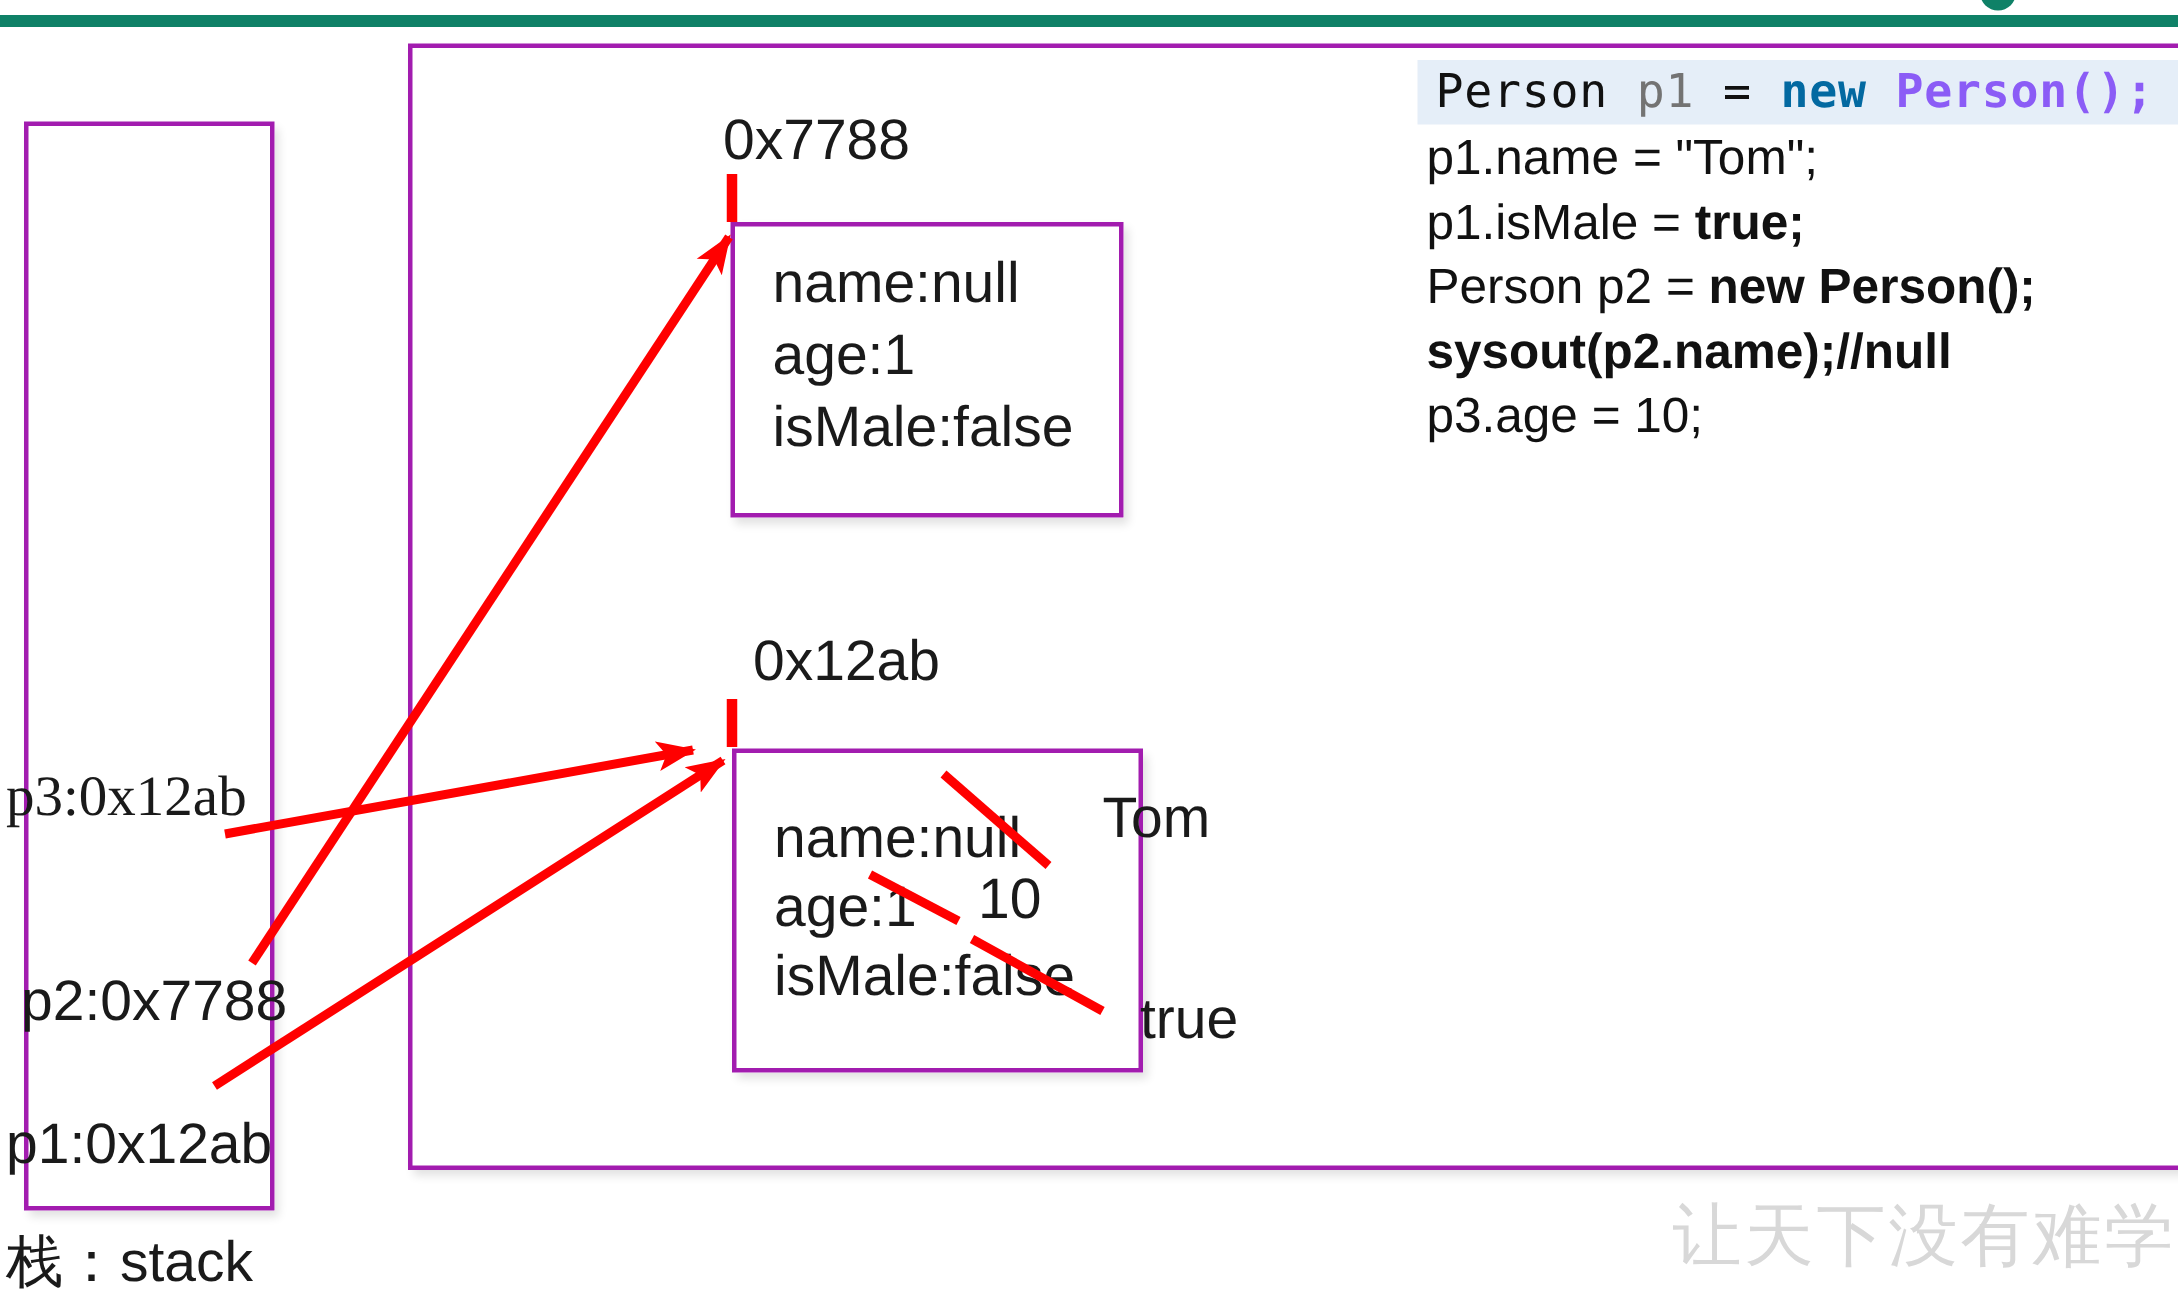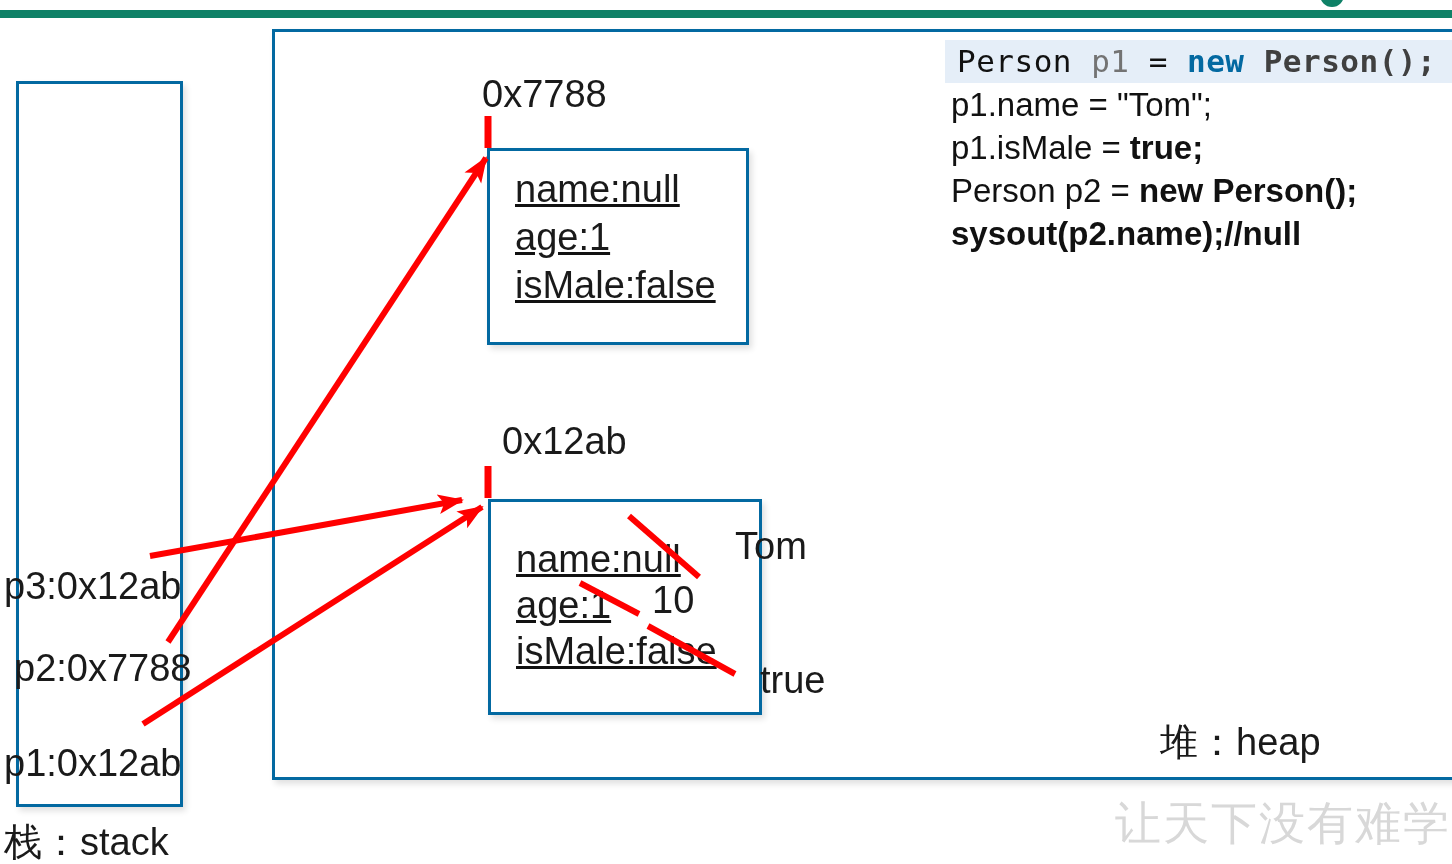--- a/index.html
+++ b/index.html
@@ -9,21 +9,21 @@
     background:#ffffff;
     overflow:hidden;
     font-family:"Liberation Sans",sans-serif;
     color:#111;
   }
   .abs{position:absolute;}
   
   #top-bar{left:0;top:10px;width:1452px;height:8px;background:#0F8167;}
   #logo-dot{left:1320px;top:-17px;width:24px;height:24px;border-radius:50%;background:#0F8167;}
   
-  .redbox{border:3px solid #0369a1;background:transparent;box-shadow:3px 4px 6px rgba(0,0,0,0.12);text-decoration:underline;}
+  .redbox{border:3px solid #a21caf;background:transparent;box-shadow:3px 4px 6px rgba(0,0,0,0.12);}
   #stack-box{left:16px;top:81px;width:161px;height:720px;}
   #heap-box{left:272px;top:29px;width:1195px;height:745px;}
   #obj1-box{left:487px;top:148px;width:256px;height:191px;}
   #obj2-box{left:488px;top:499px;width:268px;height:210px;}
   
   .lbl{font-size:38px;line-height:44px;white-space:nowrap;color:#1a1a1a;}
   .addr{font-size:38px;line-height:44px;white-space:nowrap;color:#1a1a1a;}
   .fields{font-size:38px;line-height:48px;white-space:nowrap;color:#1a1a1a;}
   #obj2-box .fields{line-height:46px;}
   .fields div{padding-left:25px;}
@@ -37,45 +37,44 @@
     padding-left:6px;
   }
   .code-line.mono{
     font-family:"DejaVu Sans Mono",monospace;
     font-size:31px;letter-spacing:0.5px;padding-left:12px;
   }
   .code-line.hl{background:#E5EEF8;}
   .tok-plain{color:#111;}
   .tok-var{color:#737373;}
   .tok-kw{color:#0369a1;font-weight:bold;}
-  .tok-boldplain{color:#404040;font-weight:bold;}
+  .tok-boldplain{color:#8b5cf6;font-weight:bold;}
   .tok-b{font-weight:bold;}
   
   #overlay{left:0;top:0;width:1452px;height:864px;pointer-events:none;}
   
   #watermark{
     left:1115px;top:793px;width:500px;
     font-family:"DejaVu Serif",cursive;
     font-size:46px;letter-spacing:2px;
     color:#D8D8D8;white-space:nowrap;
   }
 </style>
 </head>
 <body>
 
 <div id="slide">
 
   <div id="logo-dot" class="abs"></div>
   <div id="top-bar" class="abs"></div>
 
   <div id="heap-box" class="abs redbox"></div>
-  <div id="heap-label" class="abs lbl" style="left:1160px;top:720px;">堆：heap</div>
 
   <div id="stack-box" class="abs redbox"></div>
-  <div class="abs lbl" style="left:4px;top:564px;">p3:0x12ab</div>
+  <div class="abs lbl" style="left:4px;top:509px;font-family:Liberation Serif, serif;">p3:0x12ab</div>
   <div class="abs lbl" style="left:14px;top:646px;">p2:0x7788</div>
   <div class="abs lbl" style="left:4px;top:741px;">p1:0x12ab</div>
   <div class="abs lbl" style="left:4px;top:820px;">栈：stack</div>
 
   <div class="abs addr" style="left:482px;top:72px;">0x7788</div>
   <div id="obj1-box" class="abs redbox">
     <div id="obj1-fields" class="fields">
       <div>name:null</div>
       <div>age:1</div>
       <div>isMale:false</div>
@@ -94,20 +93,21 @@
   <div class="abs lbl" style="left:735px;top:524px;">Tom</div>
   <div class="abs lbl" style="left:652px;top:578px;">10</div>
   <div class="abs lbl" style="left:760px;top:622px;margin-top:36px;">true</div>
 
   <div id="code-block" class="abs">
       <div class="code-line mono hl"><span class="tok-plain">Person </span><span class="tok-var">p1</span><span class="tok-plain"> = </span><span class="tok-kw">new</span><span class="tok-plain"> </span><span class="tok-boldplain">Person();</span></div>
       <div class="code-line"><span class="tok-plain">p1.name = "Tom";</span></div>
       <div class="code-line"><span class="tok-plain">p1.isMale = </span><span class="tok-b">true;</span></div>
       <div class="code-line"><span class="tok-plain">Person p2 = </span><span class="tok-b">new Person();</span></div>
       <div class="code-line"><span class="tok-b">sysout(p2.name);//null</span></div>
+      <div class="code-line"><span class="tok-plain">p3.age = 10;</span></div>
     </div>
 
   <div id="watermark" class="abs">让天下没有难学的技术</div>
 
   <svg id="overlay" class="abs" viewBox="0 0 1452 864" xmlns="http://www.w3.org/2000/svg">
     <defs>
       <marker id="arrowhead" markerUnits="userSpaceOnUse" markerWidth="28" markerHeight="24" refX="24" refY="11" orient="auto">
         <path d="M0,1 L26,11 L0,21 L6,11 Z" fill="#FF0000"></path>
       </marker>
     </defs>

